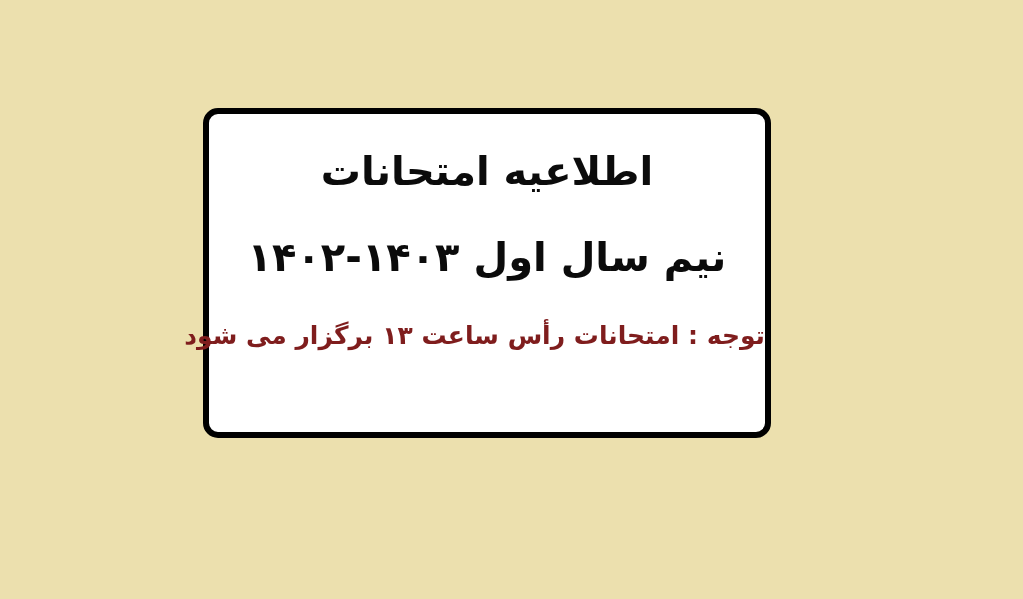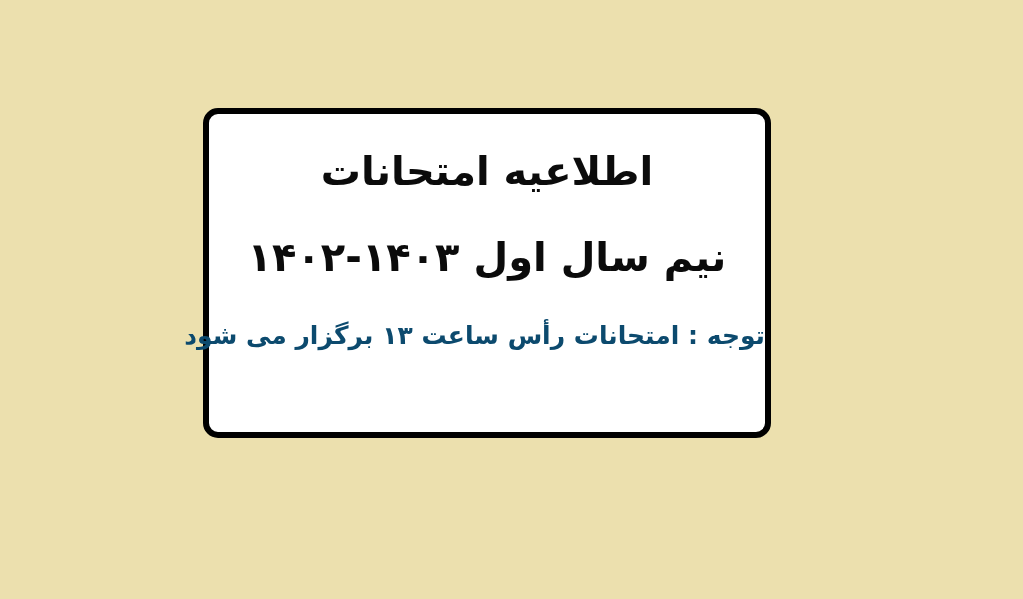--- a/index.html
+++ b/index.html
@@ -61,21 +61,21 @@
     margin-top: 40px;
     font-size: 40px;
     font-weight: bold;
     color: #0b0b0b;
   }
 
   #notice-warning {
     margin-top: 42px;
     font-size: 25px;
     font-weight: bold;
-    color: #0c4a6e;
+    color: #7f1d1d;
   }
 </style>
 </head>
 <body>
 
 <div id="page">
 
   <div id="notice-card">
 
     <div class="notice-line" id="notice-title">اطلاعیه امتحانات</div>

